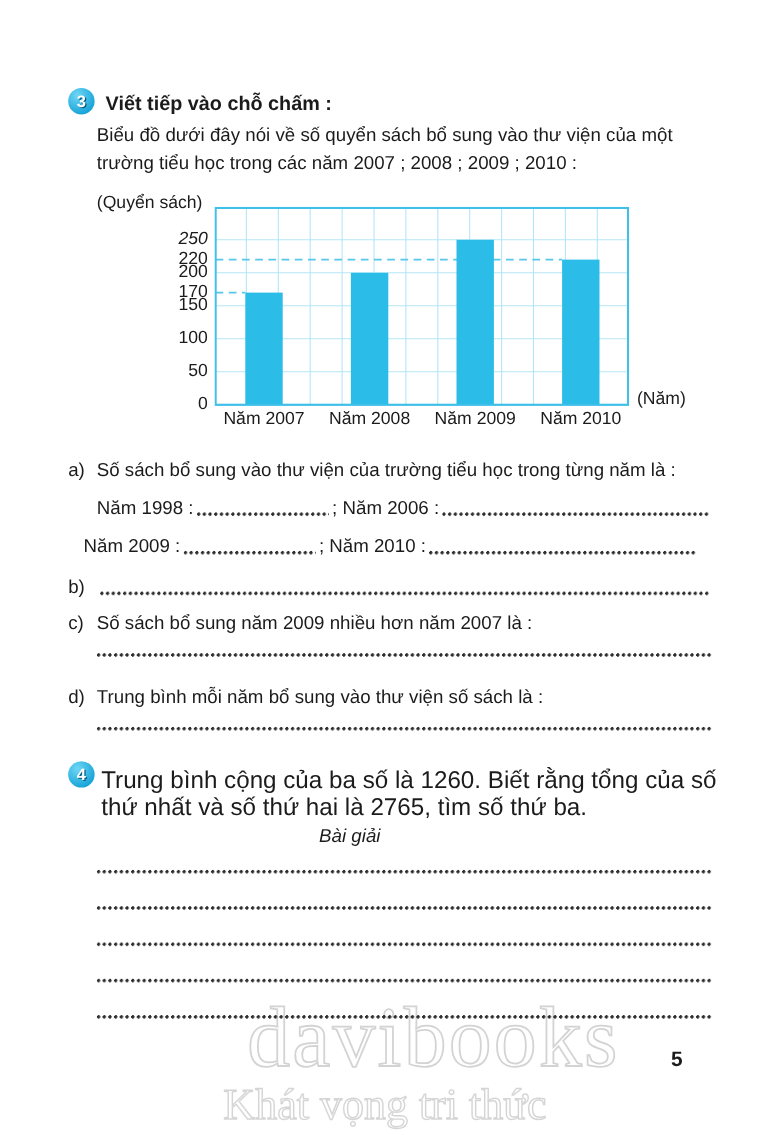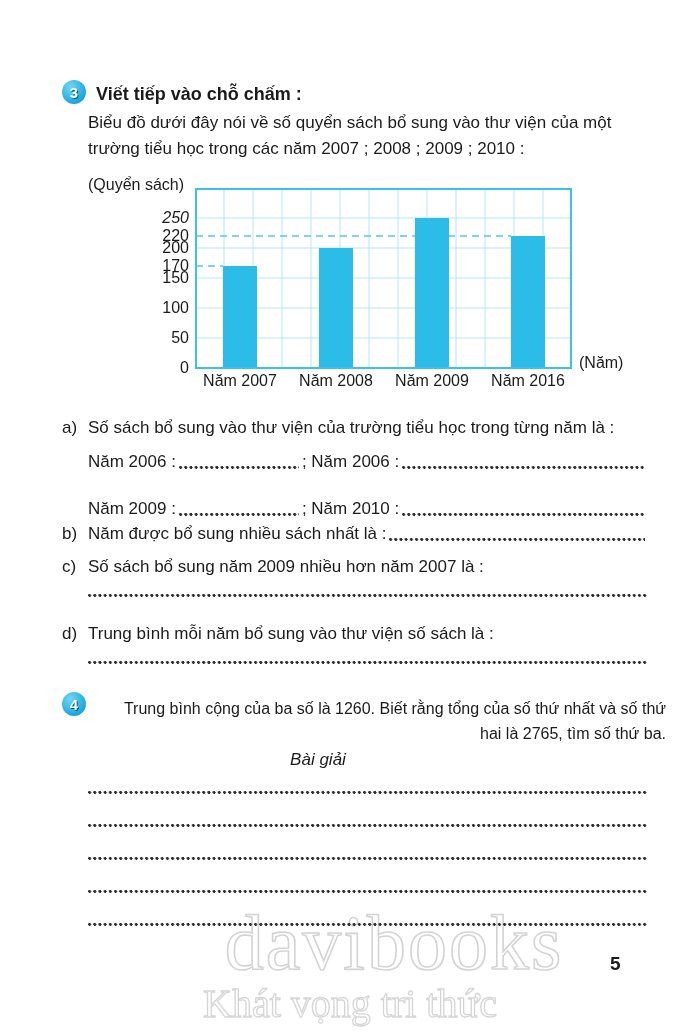--- a/index.html
+++ b/index.html
@@ -90,64 +90,63 @@
           <div class="ytick" style="top: 81px;">170</div>
           <div class="ytick" style="top: 93px;">150</div>
           <div class="ytick" style="top: 123px;">100</div>
           <div class="ytick" style="top: 153px;">50</div>
           <div class="ytick" style="top: 183px;">0</div>
         </div>
       <div id="chart-xcats">
           <div class="xcat" style="left: 102px;">Năm 2007</div>
           <div class="xcat" style="left: 198px;">Năm 2008</div>
           <div class="xcat" style="left: 294px;">Năm 2009</div>
-          <div class="xcat" style="left: 390px;">Năm 2016</div>
+          <div class="xcat" style="left: 390px;">Năm 2010</div>
         </div>
       <div class="chart-xlabel">(Năm)</div>
     </div>
 
     <div class="abs row" style="left:62px;top:418px;width:592px;">
       <span class="qlabel">a)</span>
       <span>Số sách bổ sung vào thư viện của trường tiểu học trong từng năm là :</span>
     </div>
     <div class="abs row" style="left:88px;top:452px;width:560px;">
-      <span>Năm 2006 :</span>
+      <span>Năm 1998 :</span>
       <span class="dots leader" style="flex:0 0 120px;"></span>
       <span>; Năm 2006 :</span>
       <span class="dots leader leader-fill"></span>
     </div>
-    <div class="abs row" style="left:88px;top:487px;width:560px;margin-top:12px;">
+    <div class="abs row" style="left:76px;top:487px;width:560px;">
       <span>Năm 2009 :</span>
       <span class="dots leader" style="flex:0 0 120px;"></span>
       <span>; Năm 2010 :</span>
       <span class="dots leader leader-fill"></span>
     </div>
 
     <div class="abs row" style="left:62px;top:524px;width:586px;">
       <span class="qlabel">b)</span>
-      <span>Năm được bổ sung nhiều sách nhất là :</span>
       <span class="dots leader leader-fill"></span>
     </div>
 
     <div class="abs row" style="left:62px;top:557px;width:586px;">
       <span class="qlabel">c)</span>
       <span>Số sách bổ sung năm 2009 nhiều hơn năm 2007 là :</span>
     </div>
     <div class="abs dots dotline" style="left:88px;top:593px;width:560px;"></div>
 
     <div class="abs row" style="left:62px;top:624px;width:586px;">
       <span class="qlabel">d)</span>
       <span>Trung bình mỗi năm bổ sung vào thư viện số sách là :</span>
     </div>
     <div class="abs dots dotline" style="left:88px;top:660px;width:560px;"></div>
 
     <div class="abs" style="left:62px;top:692px;">
       <span class="badge">4</span>
     </div>
-    <div class="abs" style="left:104px;top:696px;width:562px;font-size:16px;line-height:25px;text-align:right;">Trung bình cộng của ba số là 1260. Biết rằng tổng của số thứ nhất và số thứ hai là 2765, tìm số thứ ba.</div>
+    <div class="abs" style="left:92px;top:696px;width:562px;font-size:22px;line-height:25px;">Trung bình cộng của ba số là 1260. Biết rằng tổng của số thứ nhất và số thứ hai là 2765, tìm số thứ ba.</div>
 
     <div class="abs italic" style="left:88px;top:750px;width:460px;text-align:center;font-size:17px;">Bài giải</div>
 
     <div class="abs dots dotline" style="left:88px;top:790px;width:560px;"></div>
     <div class="abs dots dotline" style="left:88px;top:823px;width:560px;"></div>
     <div class="abs dots dotline" style="left:88px;top:856px;width:560px;"></div>
     <div class="abs dots dotline" style="left:88px;top:889px;width:560px;"></div>
     <div class="abs dots dotline" style="left:88px;top:922px;width:560px;"></div>
 
     <div class="pagenum">5</div>

